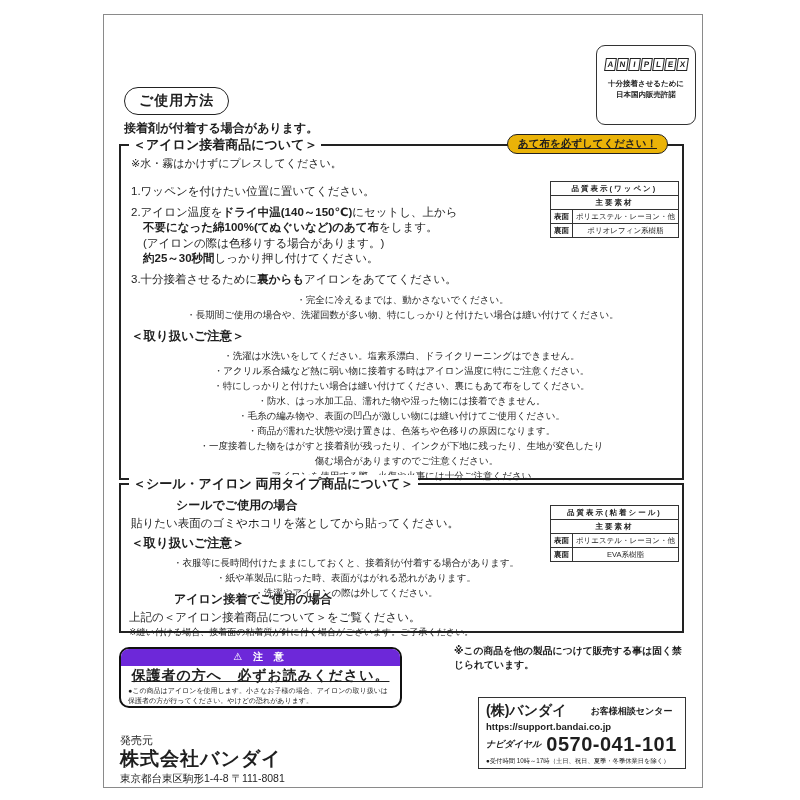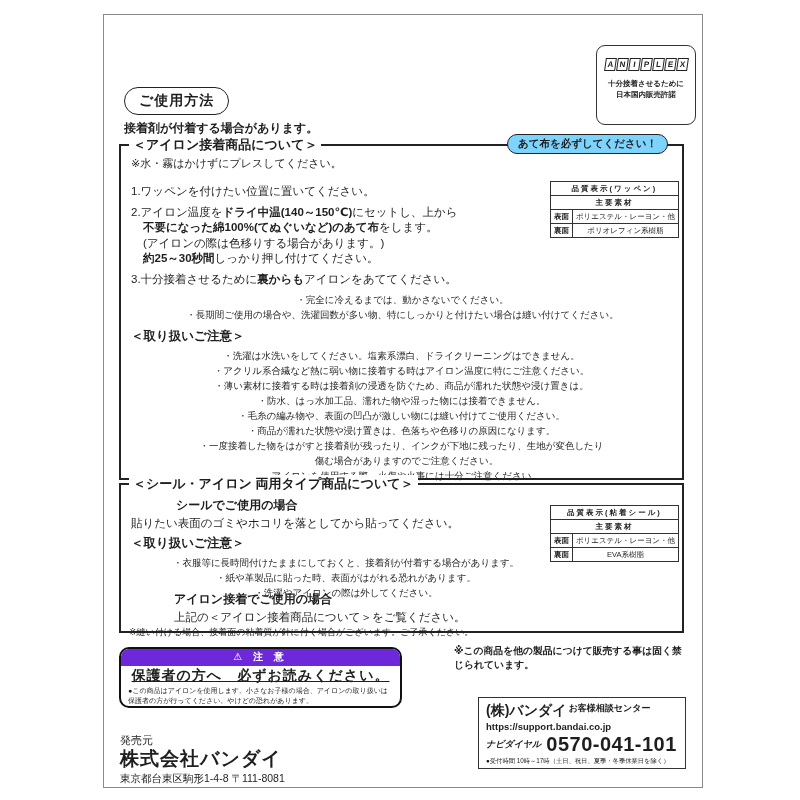--- a/index.html
+++ b/index.html
@@ -20,22 +20,22 @@
   .usage-pill { position:absolute; left:20px; top:72px; border:1.7px solid #222;
     border-radius:999px; padding:4px 14px; font-size:14px; font-weight:bold; letter-spacing:1px; }
   .read-first { position:absolute; left:20px; top:105px; font-size:12px; font-weight:bold; }
 
   
   .box { position:absolute; left:15px; width:565px; border:2px solid #222; background:#fff; }
   .box1 { top:129px; height:336px; }
   .box2 { top:468px; height:150px; }
   .box-title { position:absolute; top:-10px; left:8px; background:#fff; padding:0 4px;
     font-size:13px; font-weight:bold; }
-  .capsule { position:absolute; top:-12px; right:14px; background:#7dd3fc; border:1.7px solid #222;
-    border-radius:999px; padding:2px 10px; font-size:10.5px; font-weight:bold; }
+  .capsule { position:absolute; top:-12px; right:14px; background:#eab308; border:1.7px solid #222;
+    border-radius:999px; padding:2px 10px; font-size:10.5px; font-weight:bold;text-decoration:underline; }
   .box-inner { padding:10px 10px 0 10px; }
 
   .note { font-size:11px; margin-bottom:13px; }
   .steps { width:425px; }
   .step { font-size:11.5px; line-height:1.32; margin-bottom:6px; }
   .step .ind { padding-left:12px; display:block; }
   .b { font-weight:bold; }
   .sub-bullets { font-size:9.5px; line-height:1.55; margin:2px 0 6px 2px;text-align:center; }
   .care-title { font-size:12.5px; font-weight:bold; margin:6px 0 3px 0; }
   .bullets { font-size:9.5px; line-height:1.58;text-align:center; }
@@ -71,21 +71,21 @@
     font-size:9.8px; font-weight:bold; line-height:1.4; }
 
   
   .pub-label { position:absolute; left:16px; top:718px; font-size:11px; }
   .pub-company { position:absolute; left:16px; top:731px; font-size:19px; font-weight:bold;
     letter-spacing:1px; }
   .pub-address { position:absolute; left:16px; top:757px; font-size:10.5px; }
 
   .support { position:absolute; left:374px; top:682px; width:208px; height:72px;
     border:1.5px solid #333; padding:4px 7px 0 7px; }
-  .support-row1 { display:flex; align-items:flex-start; gap:2px; }
+  .support-row1 { display:flex; align-items:center; gap:24px; }
   .support-co { font-size:14px; font-weight:bold; }
   .support-center { font-size:9px; font-weight:bold; }
   .support-url { font-size:9.5px; font-weight:bold; margin-top:1px; }
   .support-row3 { display:flex; align-items:center; gap:5px; margin-top:1px; }
   .dial-label { font-size:9px; font-weight:bold; font-style:italic; }
   .phone { font-size:20px; font-weight:bold; letter-spacing:0.5px; }
   .support-hours { font-size:6.3px; margin-top:1px; }
 </style>
 </head>
 <body>
@@ -154,21 +154,21 @@
 
       <div class="sub-bullets">
         <div>・完全に冷えるまでは、動かさないでください。</div>
         <div>・長期間ご使用の場合や、洗濯回数が多い物、特にしっかりと付けたい場合は縫い付けてください。</div>
       </div>
 
       <div class="care-title">＜取り扱いご注意＞</div>
       <div class="bullets">
         <div>・洗濯は水洗いをしてください。塩素系漂白、ドライクリーニングはできません。</div>
         <div>・アクリル系合繊など熱に弱い物に接着する時はアイロン温度に特にご注意ください。</div>
-        <div>・薄い素材に接着する時は接着剤の浸透を防ぐため、商品が濡れた状態や浸け置きは。</div>
+        <div>・特にしっかりと付けたい場合は縫い付けてください、裏にもあて布をしてください。</div>
         <div>・防水、はっ水加工品、濡れた物や湿った物には接着できません。</div>
         <div>・毛糸の編み物や、表面の凹凸が激しい物には縫い付けてご使用ください。</div>
         <div>・商品が濡れた状態や浸け置きは、色落ちや色移りの原因になります。</div>
         <div>・一度接着した物をはがすと接着剤が残ったり、インクが下地に残ったり、生地が変色したり</div>
         <div class="cont">傷む場合がありますのでご注意ください。</div>
         <div>・アイロンを使用する際、火傷や火事には十分ご注意ください。</div>
         <div>・洗濯する場合は、接着から24時間以上置いてください。</div>
       </div>
     </div>
   </div>
@@ -204,21 +204,21 @@
           <div>・衣服等に長時間付けたままにしておくと、接着剤が付着する場合があります。</div>
           <div>・紙や革製品に貼った時、表面がはがれる恐れがあります。</div>
           <div>・洗濯やアイロンの際は外してください。</div>
         </div>
       </div>
     </div>
   </div>
 
   <div style="position:absolute; left:25px; top:576px; width:430px;">
     <div class="sec-sub">アイロン接着でご使用の場合</div>
-    <div class="sec-text" style="margin-bottom:0;margin-left:45px;">上記の＜アイロン接着商品について＞をご覧ください。</div>
+    <div class="sec-text" style="margin-bottom:0;">上記の＜アイロン接着商品について＞をご覧ください。</div>
     <div class="small-note">※縫い付ける場合、接着面の粘着質が針に付く場合がございます。ご了承ください。</div>
   </div>
 
   <div class="caution">
     <div class="caution-bar">
       <span>⚠</span>
       <span>注 意</span>
     </div>
     <div class="caution-sub">保護者の方へ　必ずお読みください。</div>
     <div class="caution-body">

